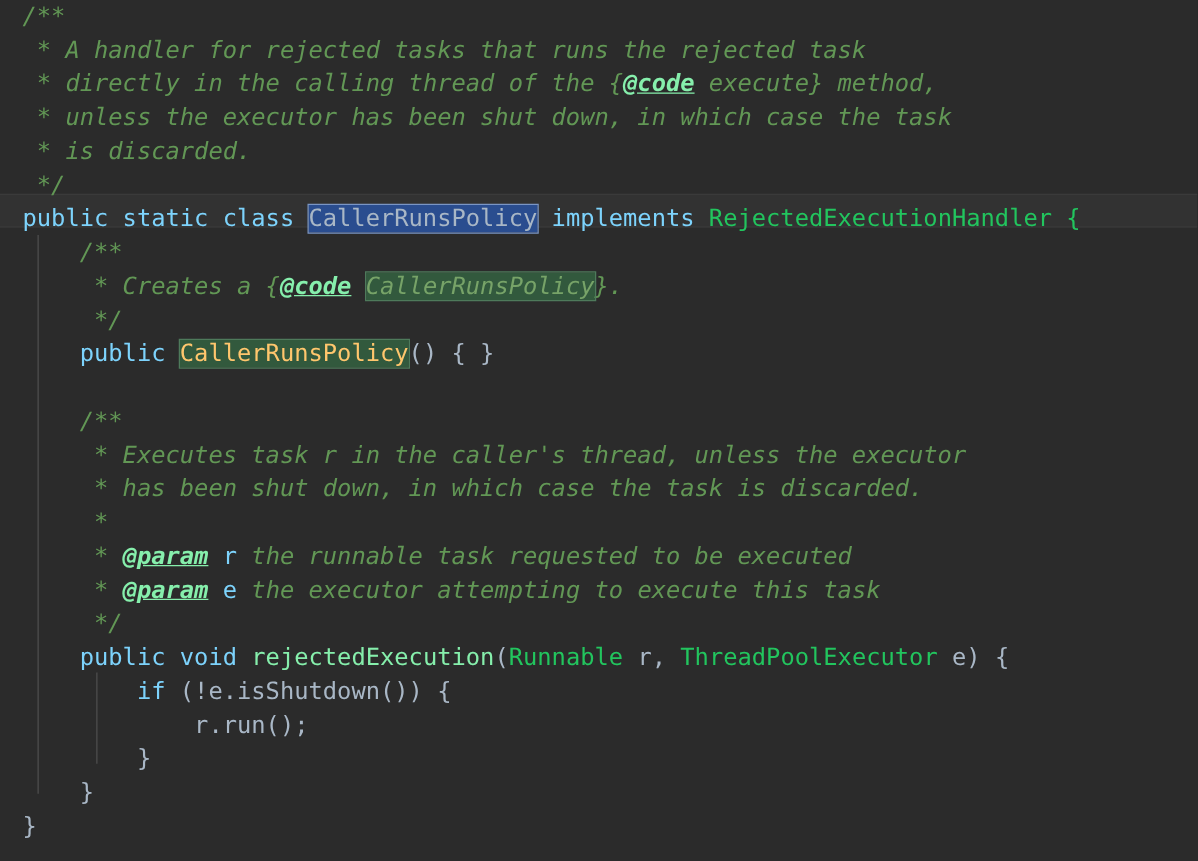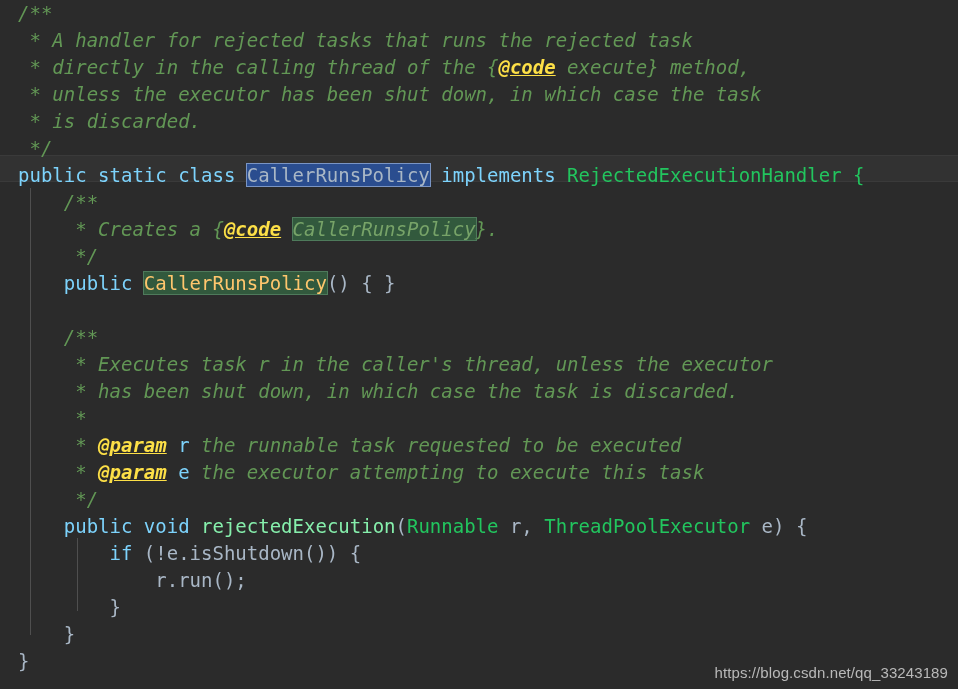--- a/index.html
+++ b/index.html
@@ -60,21 +60,21 @@
     letter-spacing: 0;
   }
   #code .ln {
     display: block;
     height: 27px;
     padding-left: 18px;
   }
 
   
   .cmt      { color: #629755; font-style: italic; }
-  .cmt-tag  { color: #fde047; font-style: italic; font-weight: bold;
+  .cmt-tag  { color: #86efac; font-style: italic; font-weight: bold;
               text-decoration: underline; }
   .kw       { color: #7dd3fc; }
   .type     { color: #22c55e; }
   .mth      { color: #86efac; }
   .plain    { color: #a9b7c6; }
   .punc     { color: #a9b7c6; }
 
   
   .sel {
     background: #2a4d8f;
@@ -106,15 +106,14 @@
 
 <div id="editor">
 
   <div class="line-highlight" style="top:155px;"></div>
 
   <div class="indent-guide" style="left:30px;  top:188px; height:447px;"></div>
   <div class="indent-guide" style="left:77px;  top:538px; height:73px;"></div>
 
   <pre id="code"><span class="ln"><span class="cmt">/**</span></span><span class="ln"><span class="cmt"> * </span><span class="cmt">A handler for rejected tasks that runs the rejected task</span></span><span class="ln"><span class="cmt"> * </span><span class="cmt">directly in the calling thread of the {</span><span class="cmt-tag">@code</span><span class="cmt"> execute} method,</span></span><span class="ln"><span class="cmt"> * </span><span class="cmt">unless the executor has been shut down, in which case the task</span></span><span class="ln"><span class="cmt"> * </span><span class="cmt">is discarded.</span></span><span class="ln"><span class="cmt"> */</span></span><span class="ln"><span class="kw">public static class </span><span class="sel">CallerRunsPolicy</span><span class="plain"> </span><span class="kw">implements</span><span class="type"> RejectedExecutionHandler {</span></span><span class="ln"><span class="cmt">    /**</span></span><span class="ln"><span class="cmt">     * </span><span class="cmt">Creates a {</span><span class="cmt-tag">@code</span><span class="cmt"> </span><span class="cmt hit">CallerRunsPolicy</span><span class="cmt">}.</span></span><span class="ln"><span class="cmt">     */</span></span><span class="ln"><span class="plain">    </span><span class="kw">public</span><span class="plain"> </span><span class="mth hit">CallerRunsPolicy</span><span class="plain">() { }</span></span><span class="ln"><span class="plain"></span></span><span class="ln"><span class="cmt">    /**</span></span><span class="ln"><span class="cmt">     * </span><span class="cmt">Executes task r in the caller's thread, unless the executor</span></span><span class="ln"><span class="cmt">     * </span><span class="cmt">has been shut down, in which case the task is discarded.</span></span><span class="ln"><span class="cmt">     *</span></span><span class="ln"><span class="cmt">     * </span><span class="cmt-tag">@param</span><span class="cmt"> </span><span class="kw">r</span><span class="cmt"> the runnable task requested to be executed</span></span><span class="ln"><span class="cmt">     * </span><span class="cmt-tag">@param</span><span class="cmt"> </span><span class="kw">e</span><span class="cmt"> the executor attempting to execute this task</span></span><span class="ln"><span class="cmt">     */</span></span><span class="ln"><span class="plain">    </span><span class="kw">public void </span><span class="mth">rejectedExecution</span><span class="punc">(</span><span class="type">Runnable</span><span class="plain"> r, </span><span class="type">ThreadPoolExecutor</span><span class="plain"> e) {</span></span><span class="ln"><span class="plain">        </span><span class="kw">if</span><span class="plain"> (!e.isShutdown()) {</span></span><span class="ln"><span class="plain">            r.run();</span></span><span class="ln"><span class="plain">        }</span></span><span class="ln"><span class="plain">    }</span></span><span class="ln"><span class="plain">}</span></span></pre>
 
-  <div id="watermark">https://blog.csdn.net/qq_33243189</div>
 
 </div>
 
 </body></html>

